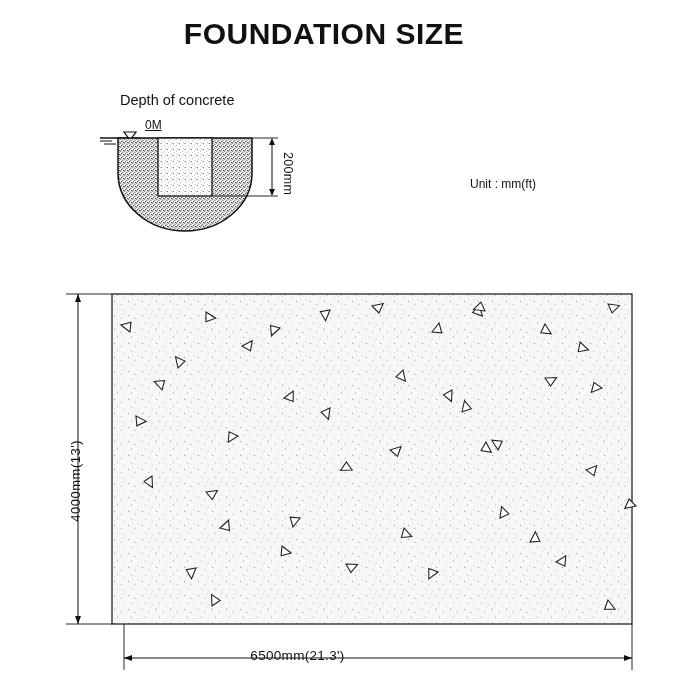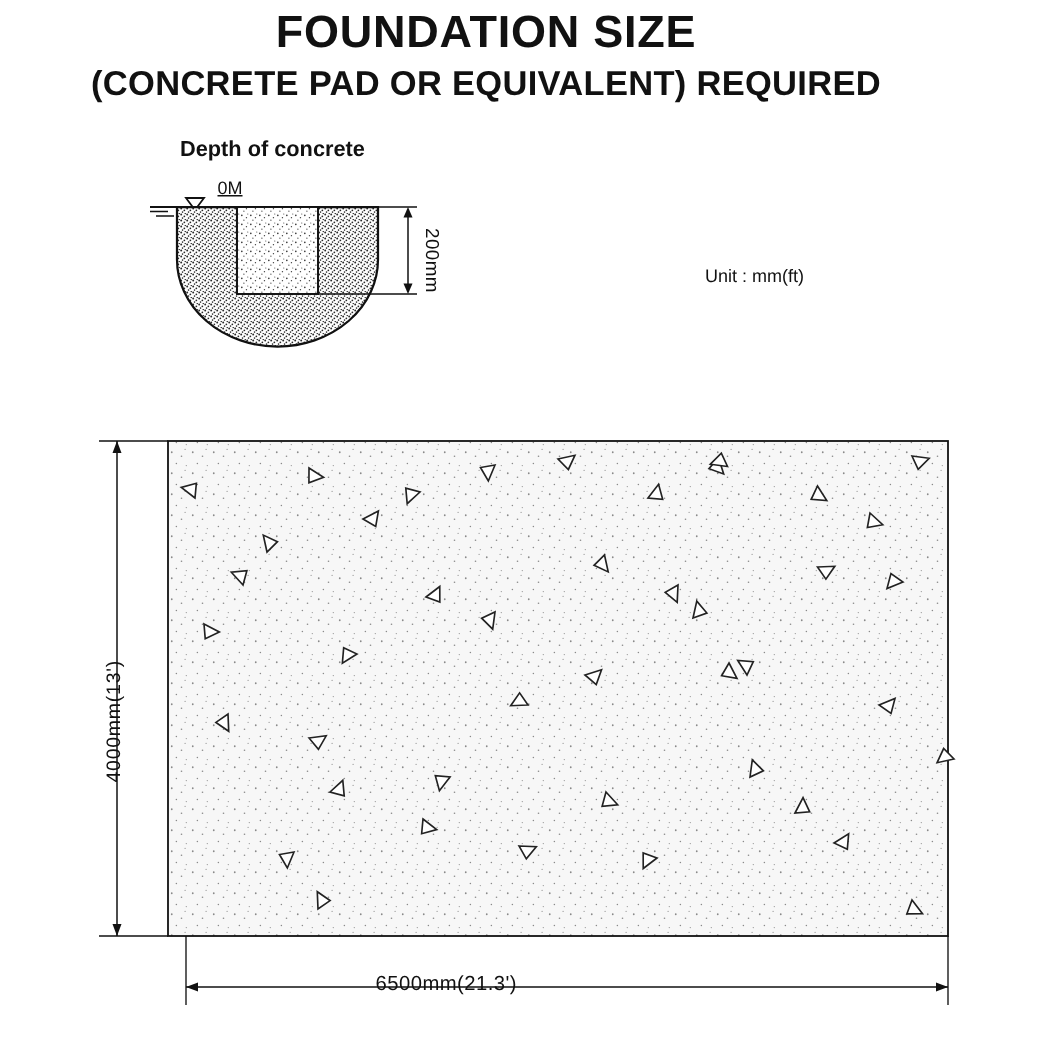--- a/index.html
+++ b/index.html
@@ -12,21 +12,21 @@
     height: 700px;
     position: relative;
     font-family: "Liberation Sans", sans-serif;
     color: #111111;
     overflow: hidden;
   }
 
   
   .title-block {
     position: absolute;
-    top: 4px;
+    top: 16px;
     left: 0;
     width: 648px;
     text-align: center;
   }
   .title-main {
     font-size: 30px;
     font-weight: bold;
     letter-spacing: 0.5px;
     line-height: 36px;
   }
@@ -36,21 +36,21 @@
     letter-spacing: 0.2px;
     line-height: 30px;
   }
 
   
   .depth-label {
     position: absolute;
     left: 120px;
     top: 92px;
     font-size: 14.5px;
-    font-weight: bold;
+    font-weight: normal;
   }
 
   
   .unit-label {
     position: absolute;
     left: 470px;
     top: 177px;
     font-size: 12px;
     font-weight: normal;
     color: #111;
@@ -111,21 +111,20 @@
     text-align: center;
     font-size: 13.5px;
     letter-spacing: 0.3px;
   }
 </style>
 </head>
 <body>
 
 <div class="title-block">
   <div class="title-main">FOUNDATION SIZE</div>
-  <div class="title-sub">(CONCRETE PAD OR EQUIVALENT) REQUIRED</div>
 </div>
 
 <div class="depth-label">Depth of concrete</div>
 
 <div class="unit-label">Unit : mm(ft)</div>
 
 <div class="section-detail">
   <svg width="220" height="115" viewBox="0 0 220 115" xmlns="http://www.w3.org/2000/svg">
     <defs>
       <pattern id="speckle" width="6" height="6" patternUnits="userSpaceOnUse">

